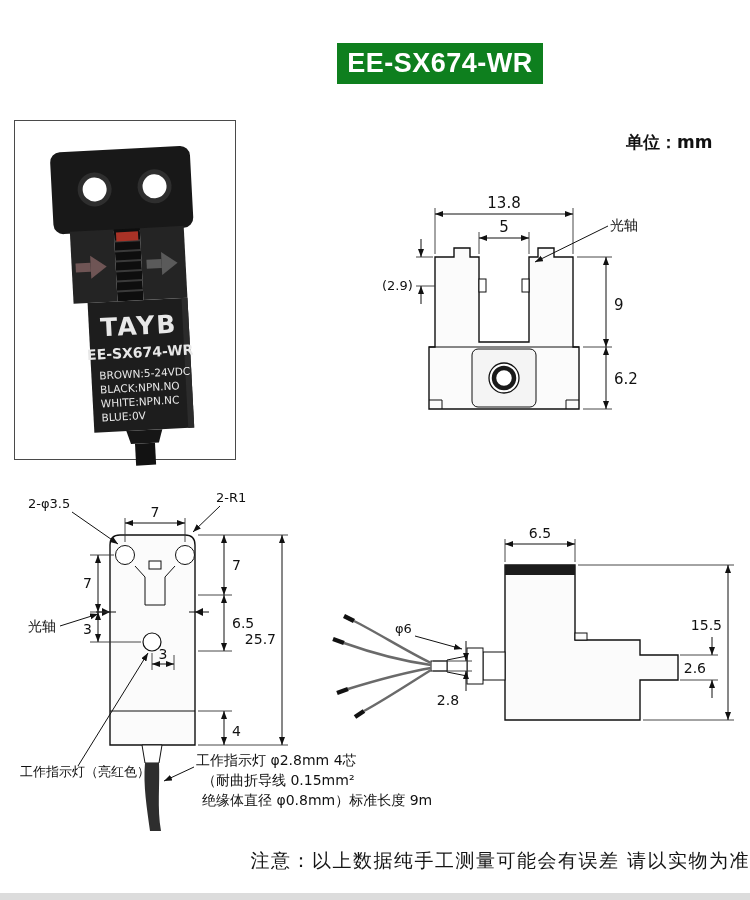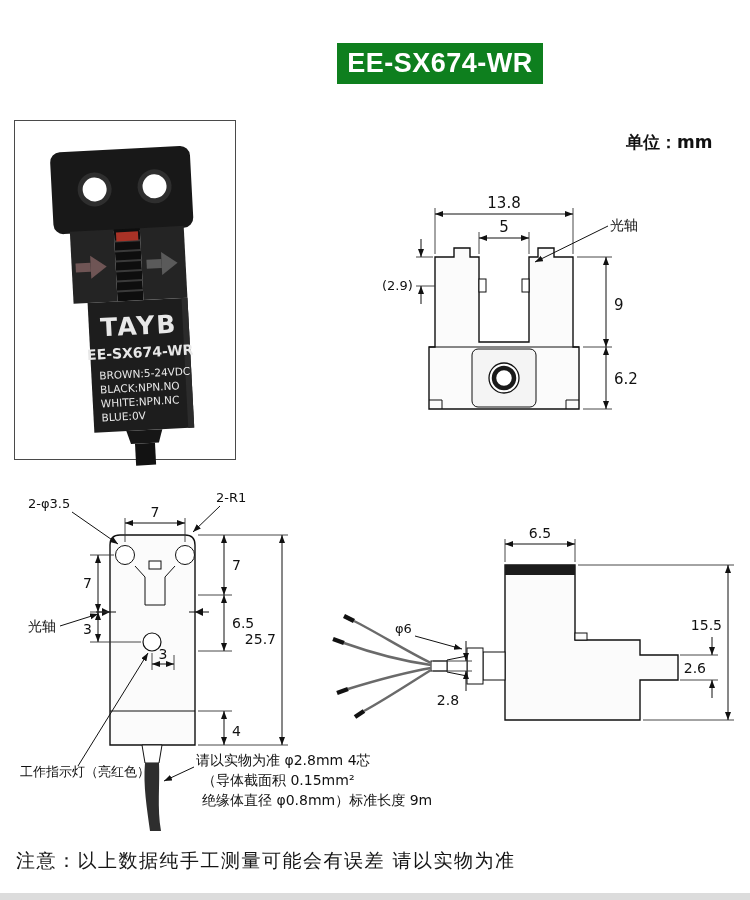--- a/index.html
+++ b/index.html
@@ -6,21 +6,21 @@
   html,body{width:750px;height:900px;background:#fff;overflow:hidden;
     font-family:"DejaVu Sans","Liberation Sans",sans-serif;color:#111;position:relative}
   .abs{position:absolute}
   .title-banner{left:337px;top:43px;width:206px;height:41px;background:#0e7f1e;
     display:flex;align-items:center;justify-content:center}
   .title-banner span{color:#fff;font-size:27px;font-weight:bold;letter-spacing:.5px;
     font-family:"Liberation Sans","DejaVu Sans",sans-serif}
   .unit-label{left:626px;top:131px;font-size:17px;font-weight:700}
   .photo-box{left:14px;top:120px;width:222px;height:340px;border:1px solid #4a4a4a;background:#fff}
   .cable-note{left:196px;top:750px;font-size:14px;line-height:20px;white-space:nowrap}
-  .footer-note{left:16px;right:0;top:848px;text-align:left;font-size:19px;letter-spacing:1.5px;color:#151515}
+  .footer-note{left:8px;right:0;top:848px;text-align:right;font-size:19px;letter-spacing:1.5px;color:#151515}
   .bottom-strip{left:0;top:893px;width:750px;height:7px;background:#dcdcdc}
   svg{position:absolute;overflow:visible}
   svg text{font-family:"DejaVu Sans","Liberation Sans",sans-serif;fill:#111}
   .dim{font-size:14px}
   .dimL{font-size:15px}
   .lbl{font-size:14px}
   .lblS{font-size:13px}
   .ol{fill:#fbfbfb;stroke:#111;stroke-width:1.4}
   .ln{stroke:#111;stroke-width:1}
   .ext{stroke:#333;stroke-width:0.9}
@@ -294,20 +294,20 @@
   <g>
     <line class="ext" x1="113" y1="136" x2="152" y2="136"></line>
       <line class="ext" x1="113" y1="146" x2="152" y2="146"></line>
     <line class="ln" x1="146" y1="116" x2="146" y2="136" marker-end="url(#arS)"></line>
     <line class="ln" x1="146" y1="166" x2="146" y2="146" marker-end="url(#arS)"></line>
     <text x="128" y="180" text-anchor="middle" class="dim">2.8</text>
   </g>
 </svg>
 
 <div class="abs cable-note">
-  <div>请以实物为准 φ2.8mm  4芯</div>
-  <div style="padding-left:6px">（导体截面积 0.15mm²</div>
+  <div>工作指示灯 φ2.8mm  4芯</div>
+  <div style="padding-left:6px">（耐曲折导线 0.15mm²</div>
   <div style="padding-left:6px">绝缘体直径 φ0.8mm）标准长度 9m</div>
 </div>
 
 <div class="abs footer-note">注意：以上数据纯手工测量可能会有误差 请以实物为准</div>
 
 <div class="abs bottom-strip"></div>
 
 </body></html>

